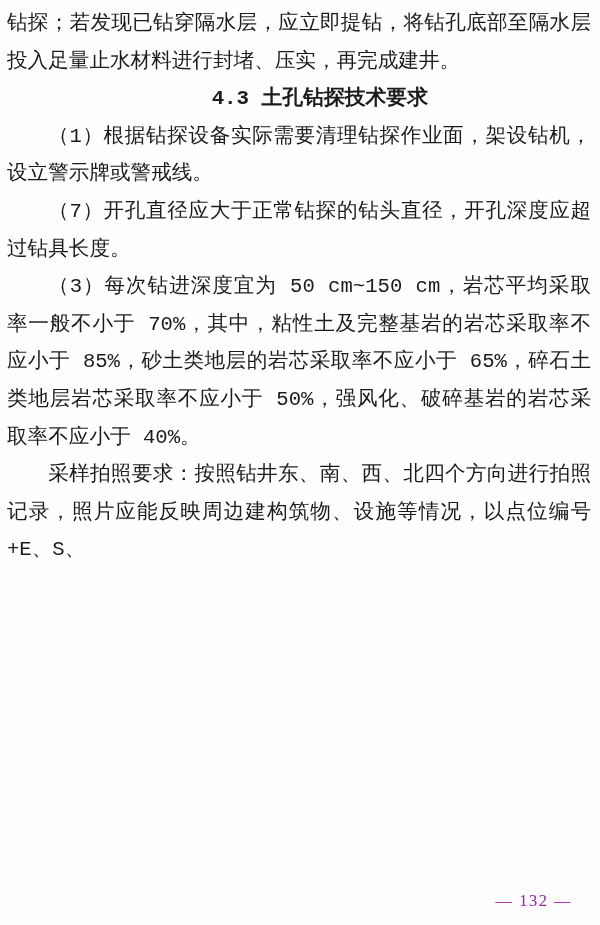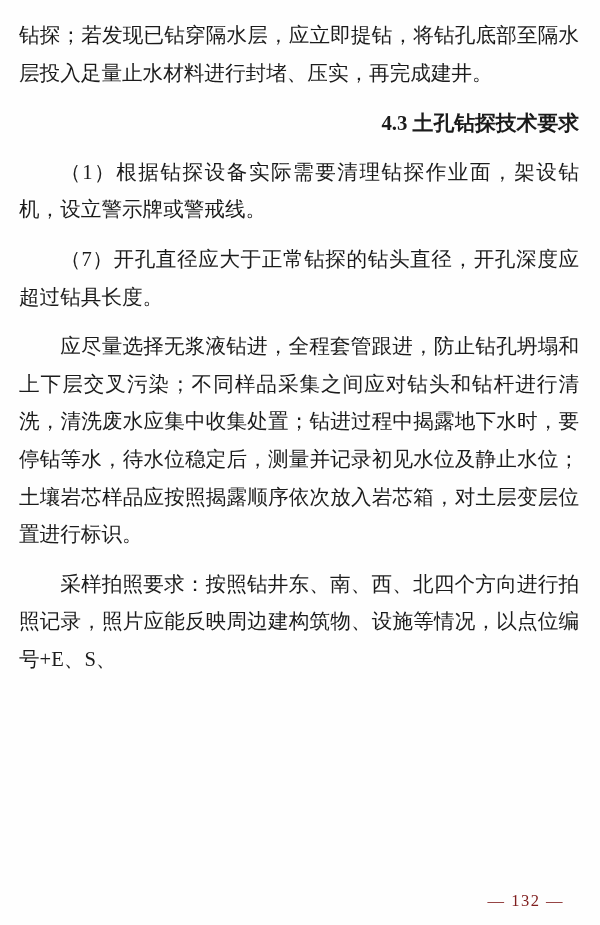--- a/index.html
+++ b/index.html
@@ -18,51 +18,52 @@
     box-sizing: border-box;
   }
   .text-body {
     padding: 5px 9px 0 7px;
     font-size: 20.6px;
     line-height: 37.6px;
     text-align: justify;
     text-justify: inter-ideograph;
   }
   .text-body p {
-    margin: 12px;
+    margin: 0;
+    font-family: Liberation Mono, monospace;
   }
   .para-indent {
     text-indent: 2em;
   }
   .para-continuation {
     text-indent: 0;
   }
   .section-heading {
     font-weight: bold;
     text-indent: 2em;
     margin: 0;
     font-size: 20.8px;
     line-height: 37.6px;
-    text-align: right;
+    text-align: center;
   }
   .page-footer {
     position: absolute;
-    right: 36px;
+    right: 28px;
     bottom: 14px;
     font-size: 16.5px;
     letter-spacing: 1.5px;
-    color: #7f1d1d;
+    color: #a21caf;
   }
 </style>
 </head>
 <body>
 
 <div class="page">
   <div class="text-body">
     <p class="para-continuation">钻探；若发现已钻穿隔水层，应立即提钻，将钻孔底部至隔水层投入足量止水材料进行封堵、压实，再完成建井。</p>
     <p class="section-heading">4.3  土孔钻探技术要求</p>
     <p class="para-indent">（1）根据钻探设备实际需要清理钻探作业面，架设钻机，设立警示牌或警戒线。</p>
     <p class="para-indent">（7）开孔直径应大于正常钻探的钻头直径，开孔深度应超过钻具长度。</p>
-    <p class="para-indent">应尽量选择无浆液钻进，全程套管跟进，防止钻孔坍塌和上下层交叉污染；不同样品采集之间应对钻头和钻杆进行清洗，清洗废水应集中收集处置；钻进过程中揭露地下水时，要停钻等水，待水位稳定后，测量并记录初见水位及静止水位；土壤岩芯样品应按照揭露顺序依次放入岩芯箱，对土层变层位置进行标识。</p>
+    <p class="para-indent">（3）每次钻进深度宜为 50 cm~150 cm，岩芯平均采取率一般不小于 70%，其中，粘性土及完整基岩的岩芯采取率不应小于 85%，砂土类地层的岩芯采取率不应小于 65%，碎石土类地层岩芯采取率不应小于 50%，强风化、破碎基岩的岩芯采取率不应小于 40%。</p>
     <p class="para-indent">采样拍照要求：按照钻井东、南、西、北四个方向进行拍照记录，照片应能反映周边建构筑物、设施等情况，以点位编号+E、S、</p>
   </div>
   <div class="page-footer">— 132 —</div>
 </div>
 
 </body></html>

